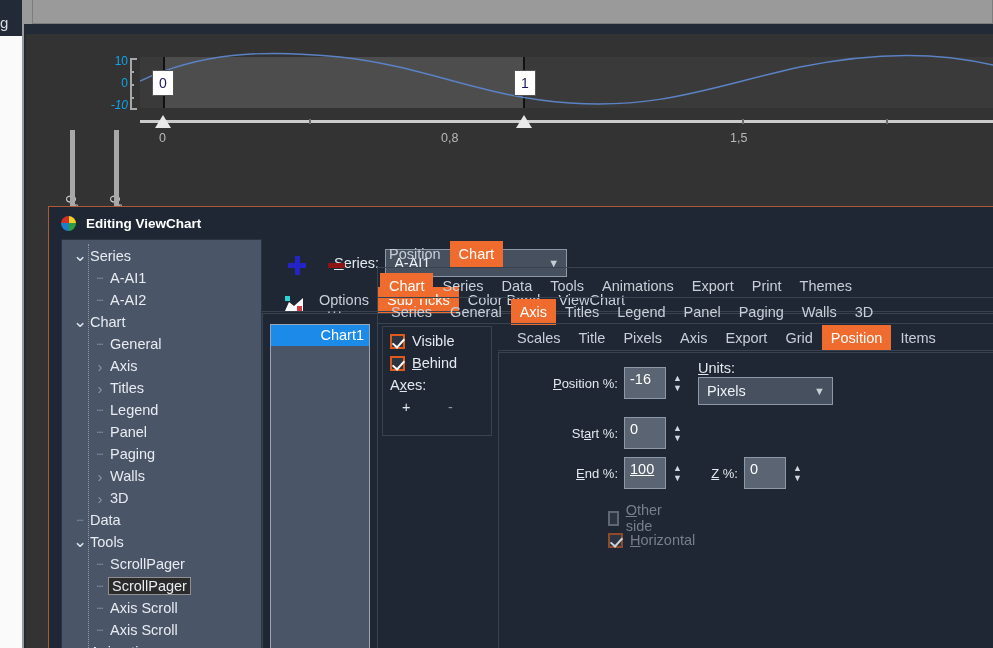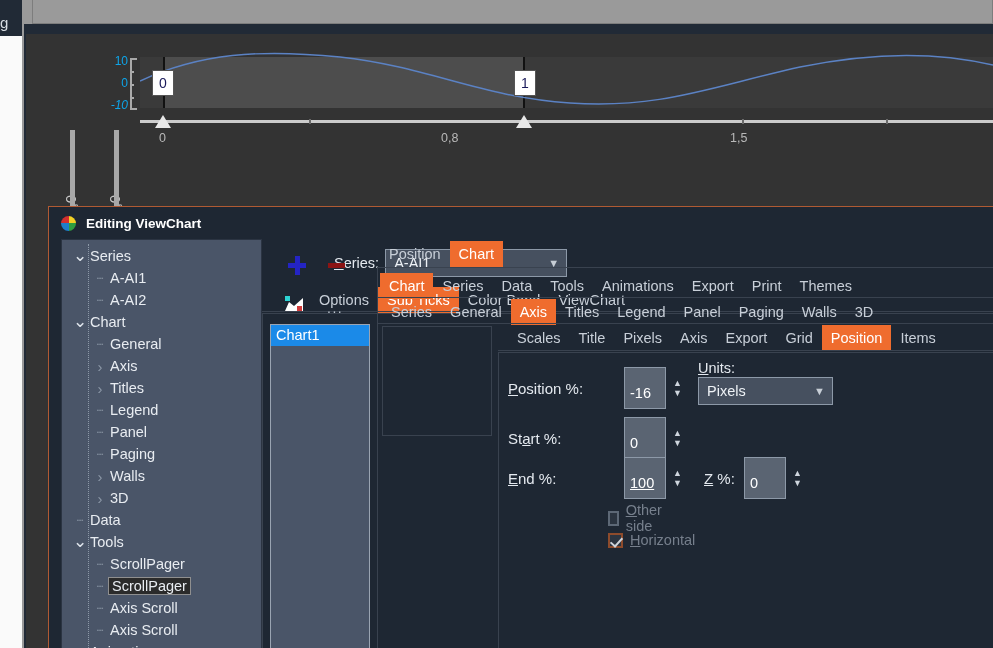--- a/index.html
+++ b/index.html
@@ -173,21 +173,21 @@
   .plus-h { position: absolute; left: 0; top: 7px; width: 18px; height: 5px; background: #2424c4; }
   .plus-v { position: absolute; left: 6.5px; top: 0px; width: 5px; height: 19px; background: #2424c4; }
   .minus { position: absolute; width: 17px; height: 5px; background: #8b1414; }
   .chartmini { position: absolute; width: 20px; height: 18px; }
   .dots { position: absolute; color: #bcc4cd; font-size: 14px; letter-spacing: 1.5px; }
 
   .listbox {
     position: absolute; background: #4a5568; border: 1px solid #9aa4b2; overflow: hidden;
   }
   .listitem { color: #e9edf2; font-size: 14.5px; padding: 1px 5px; line-height: 19px; }
-  .listitem.sel { background: #1b8ae8; color: #ffffff; }
+  .listitem.sel { background: #1b8ae8; color: #ffffff; text-align: right; }
 
   
   .cbrow { display: flex; align-items: center; gap: 7px; margin-bottom: 6px; }
   .cb {
     width: 15px; height: 15px; border: 2px solid #e05a1e; background: #2b3440;
     position: relative;
   }
   .cb.checked::after {
     content: ""; position: absolute; left: 3px; top: 0px;
     width: 5px; height: 10px; border: solid #ffffff;
@@ -197,29 +197,29 @@
   .cb.dim.checked::after { border-color: #cfd5dc; }
   .cb.off { border: 2px solid #5d6876; }
   .cbl { color: #e4e9ef; font-size: 14.5px; }
   .cbl.dim { color: #767f8c; }
 
   
   .field {
     display: flex; align-items: center;
   }
   .fin {
-    background: #5a6472; border: 1px solid #8d99a8; height: 42px; min-width: 38px;
-    color: #ffffff; font-size: 14.5px; padding: 14px 5px; line-height: 23px;
+    background: #5a6472; border: 1px solid #8d99a8; height: 32px; min-width: 38px;
+    color: #ffffff; font-size: 14.5px; padding: 0 5px; line-height: 23px;
   }
   .spin {
     width: 15px; height: 26px; display: flex; flex-direction: column;
     align-items: center; justify-content: center; margin-left: 4px; gap: 2px;
   }
   .spin span { color: #cfd6de; font-size: 9px; line-height: 8px; }
-  .flabel { color: #e4e9ef; font-size: 15px; text-align: left; margin-right: 6px; }
+  .flabel { color: #e4e9ef; font-size: 13px; text-align: right; margin-right: 6px; }
 </style>
 </head>
 <body>
 
 <div id="root">
 
   <div class="bg-leftstrip"></div>
   <div class="bg-leftstrip-top"></div>
   <div class="bg-frag-g">g</div>
   <div class="bg-graystrip"></div>
@@ -422,20 +422,35 @@
           <div class="tab">Titles</div>
           <div class="tab">Legend</div>
           <div class="tab">Panel</div>
           <div class="tab">Paging</div>
           <div class="tab">Walls</div>
           <div class="tab">3D</div>
         </div>
       <div class="hr" style="left:116px; top:84px; width:664px;"></div>
 
       <div class="panel-box" style="left:120px; top:87px; width:110px; height:110px; border-color:#3d4personal;"></div>
+      <div style="position:absolute; left:128px; top:94px;">
+        <div class="cbrow">
+          <span class="cb checked"></span>
+          <span class="cbl">Visible</span>
+        </div>
+        <div class="cbrow">
+          <span class="cb checked"></span>
+          <span class="cbl"><u>B</u>ehind</span>
+        </div>
+        <div class="cbl" style="margin-top:2px;">A<u>x</u>es:</div>
+        <div style="position:relative; height:26px; margin-top:4px;">
+          <span class="cbl" style="position:absolute; left:12px; top:2px;">+</span>
+          <span class="cbl" style="position:absolute; left:58px; top:2px; color:#8e99a6;">-</span>
+        </div>
+      </div>
 
 
       <div class="tabrow" id="tabs5" style="left:246px; top:86px;">
           <div class="tab">Scales</div>
           <div class="tab">Title</div>
           <div class="tab">Pixels</div>
           <div class="tab">Axis</div>
           <div class="tab">Export</div>
           <div class="tab">Grid</div>
           <div class="tab active">Position</div>

